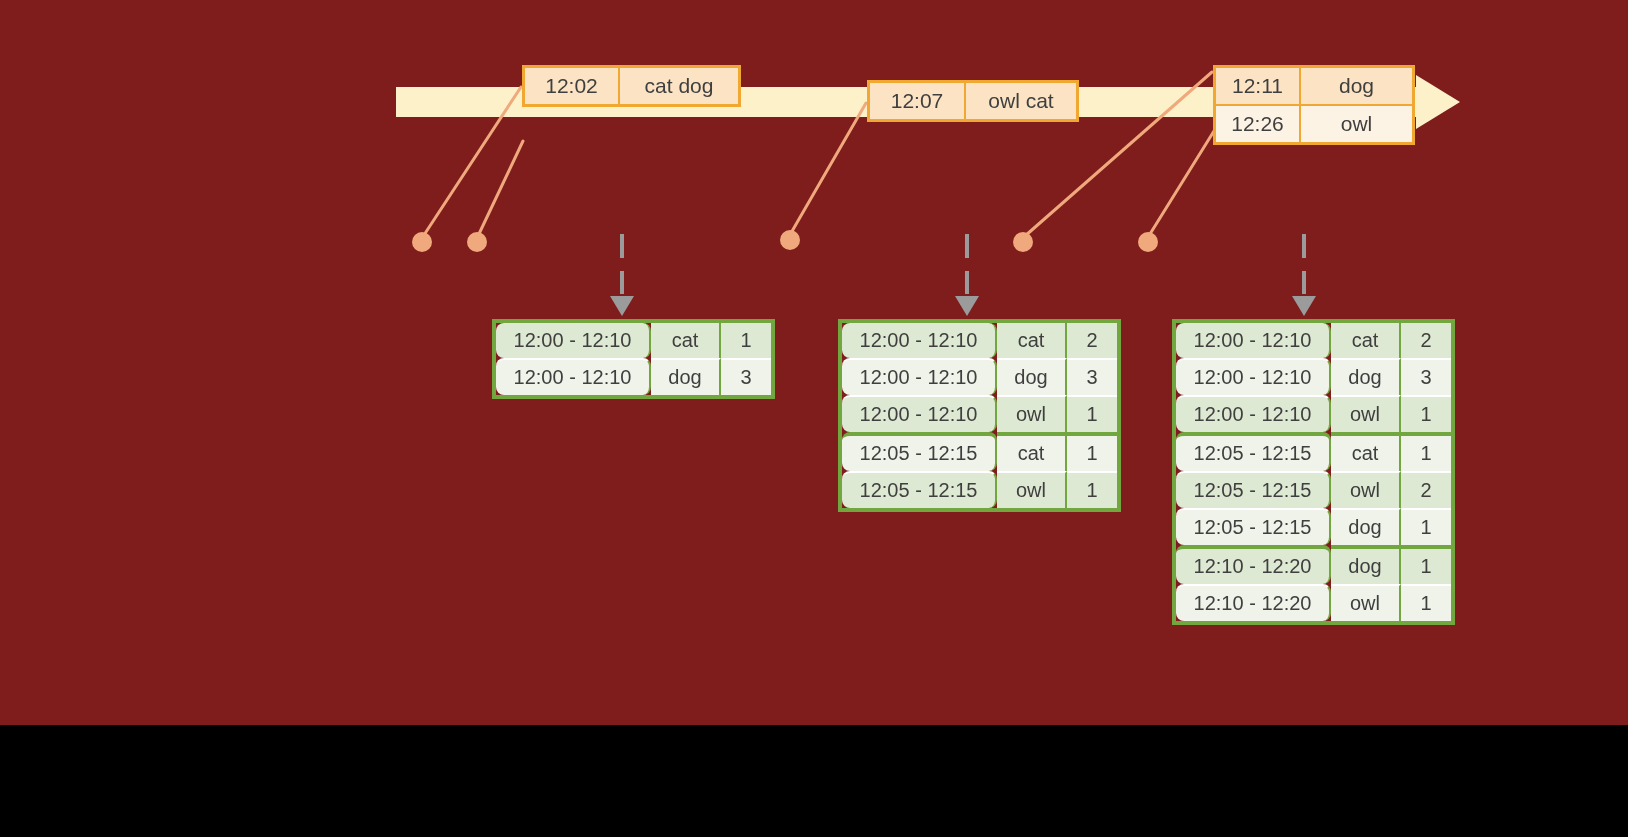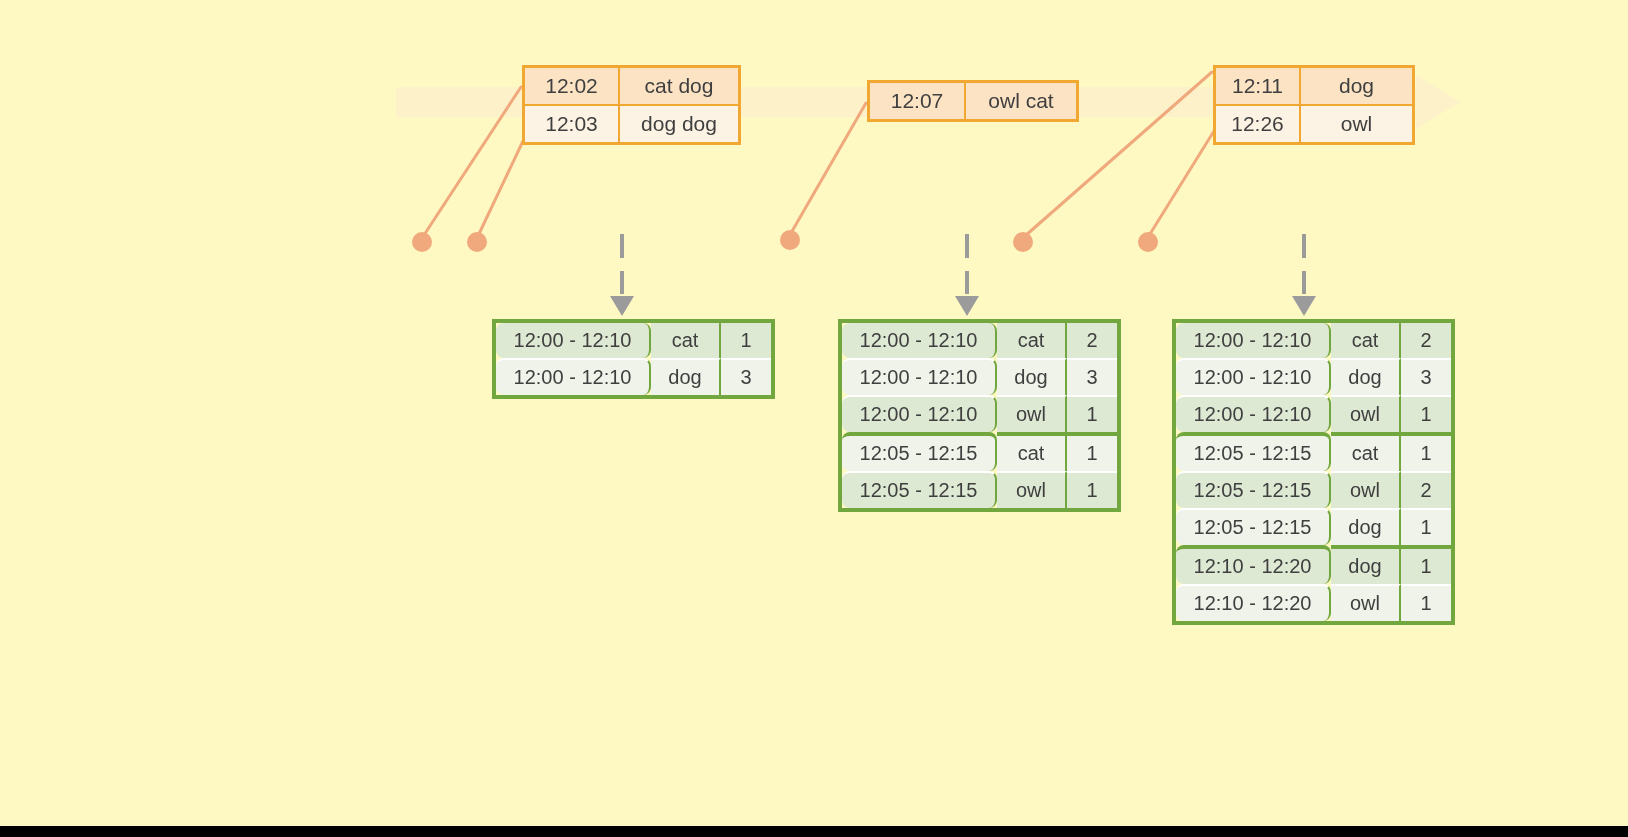--- a/index.html
+++ b/index.html
@@ -1,17 +1,17 @@
 <!DOCTYPE html>
 <html><head>
 <meta charset="utf-8">
 <style>
   html,body{margin:0;padding:0;background:#000;}
   #canvas{
-    position:relative;width:1628px;height:826px;background:#fef9c3;
+    position:relative;width:1628px;height:725px;background:#7f1d1d;
     overflow:hidden;font-family:"Liberation Sans", sans-serif;color:#3f3f3f;
   }
   
   #timeline-band{
     position:absolute;left:396px;top:87px;width:1022px;height:30px;
     background:#fdf1c9;
   }
   #timeline-arrowhead{
     position:absolute;left:1416px;top:75px;width:0;height:0;
     border-top:27px solid transparent;border-bottom:27px solid transparent;
@@ -81,24 +81,20 @@
       <polygon points="1292,296 1316,296 1304,316" fill="#9b9b9b"></polygon>
     </g>
   </svg>
 
   <table id="event-table-1" class="event-table">
     <tbody>
         <tr>
           <td class="col-time">12:02</td>
           <td class="col-tags">cat dog</td>
         </tr>
-        <tr>
-          <td class="col-time">12:03</td>
-          <td class="col-tags">dog dog</td>
-        </tr>
       </tbody>
   </table>
   <table id="event-table-2" class="event-table">
     <tbody>
         <tr>
           <td class="col-time">12:07</td>
           <td class="col-tags">owl cat</td>
         </tr>
       </tbody>
   </table>

